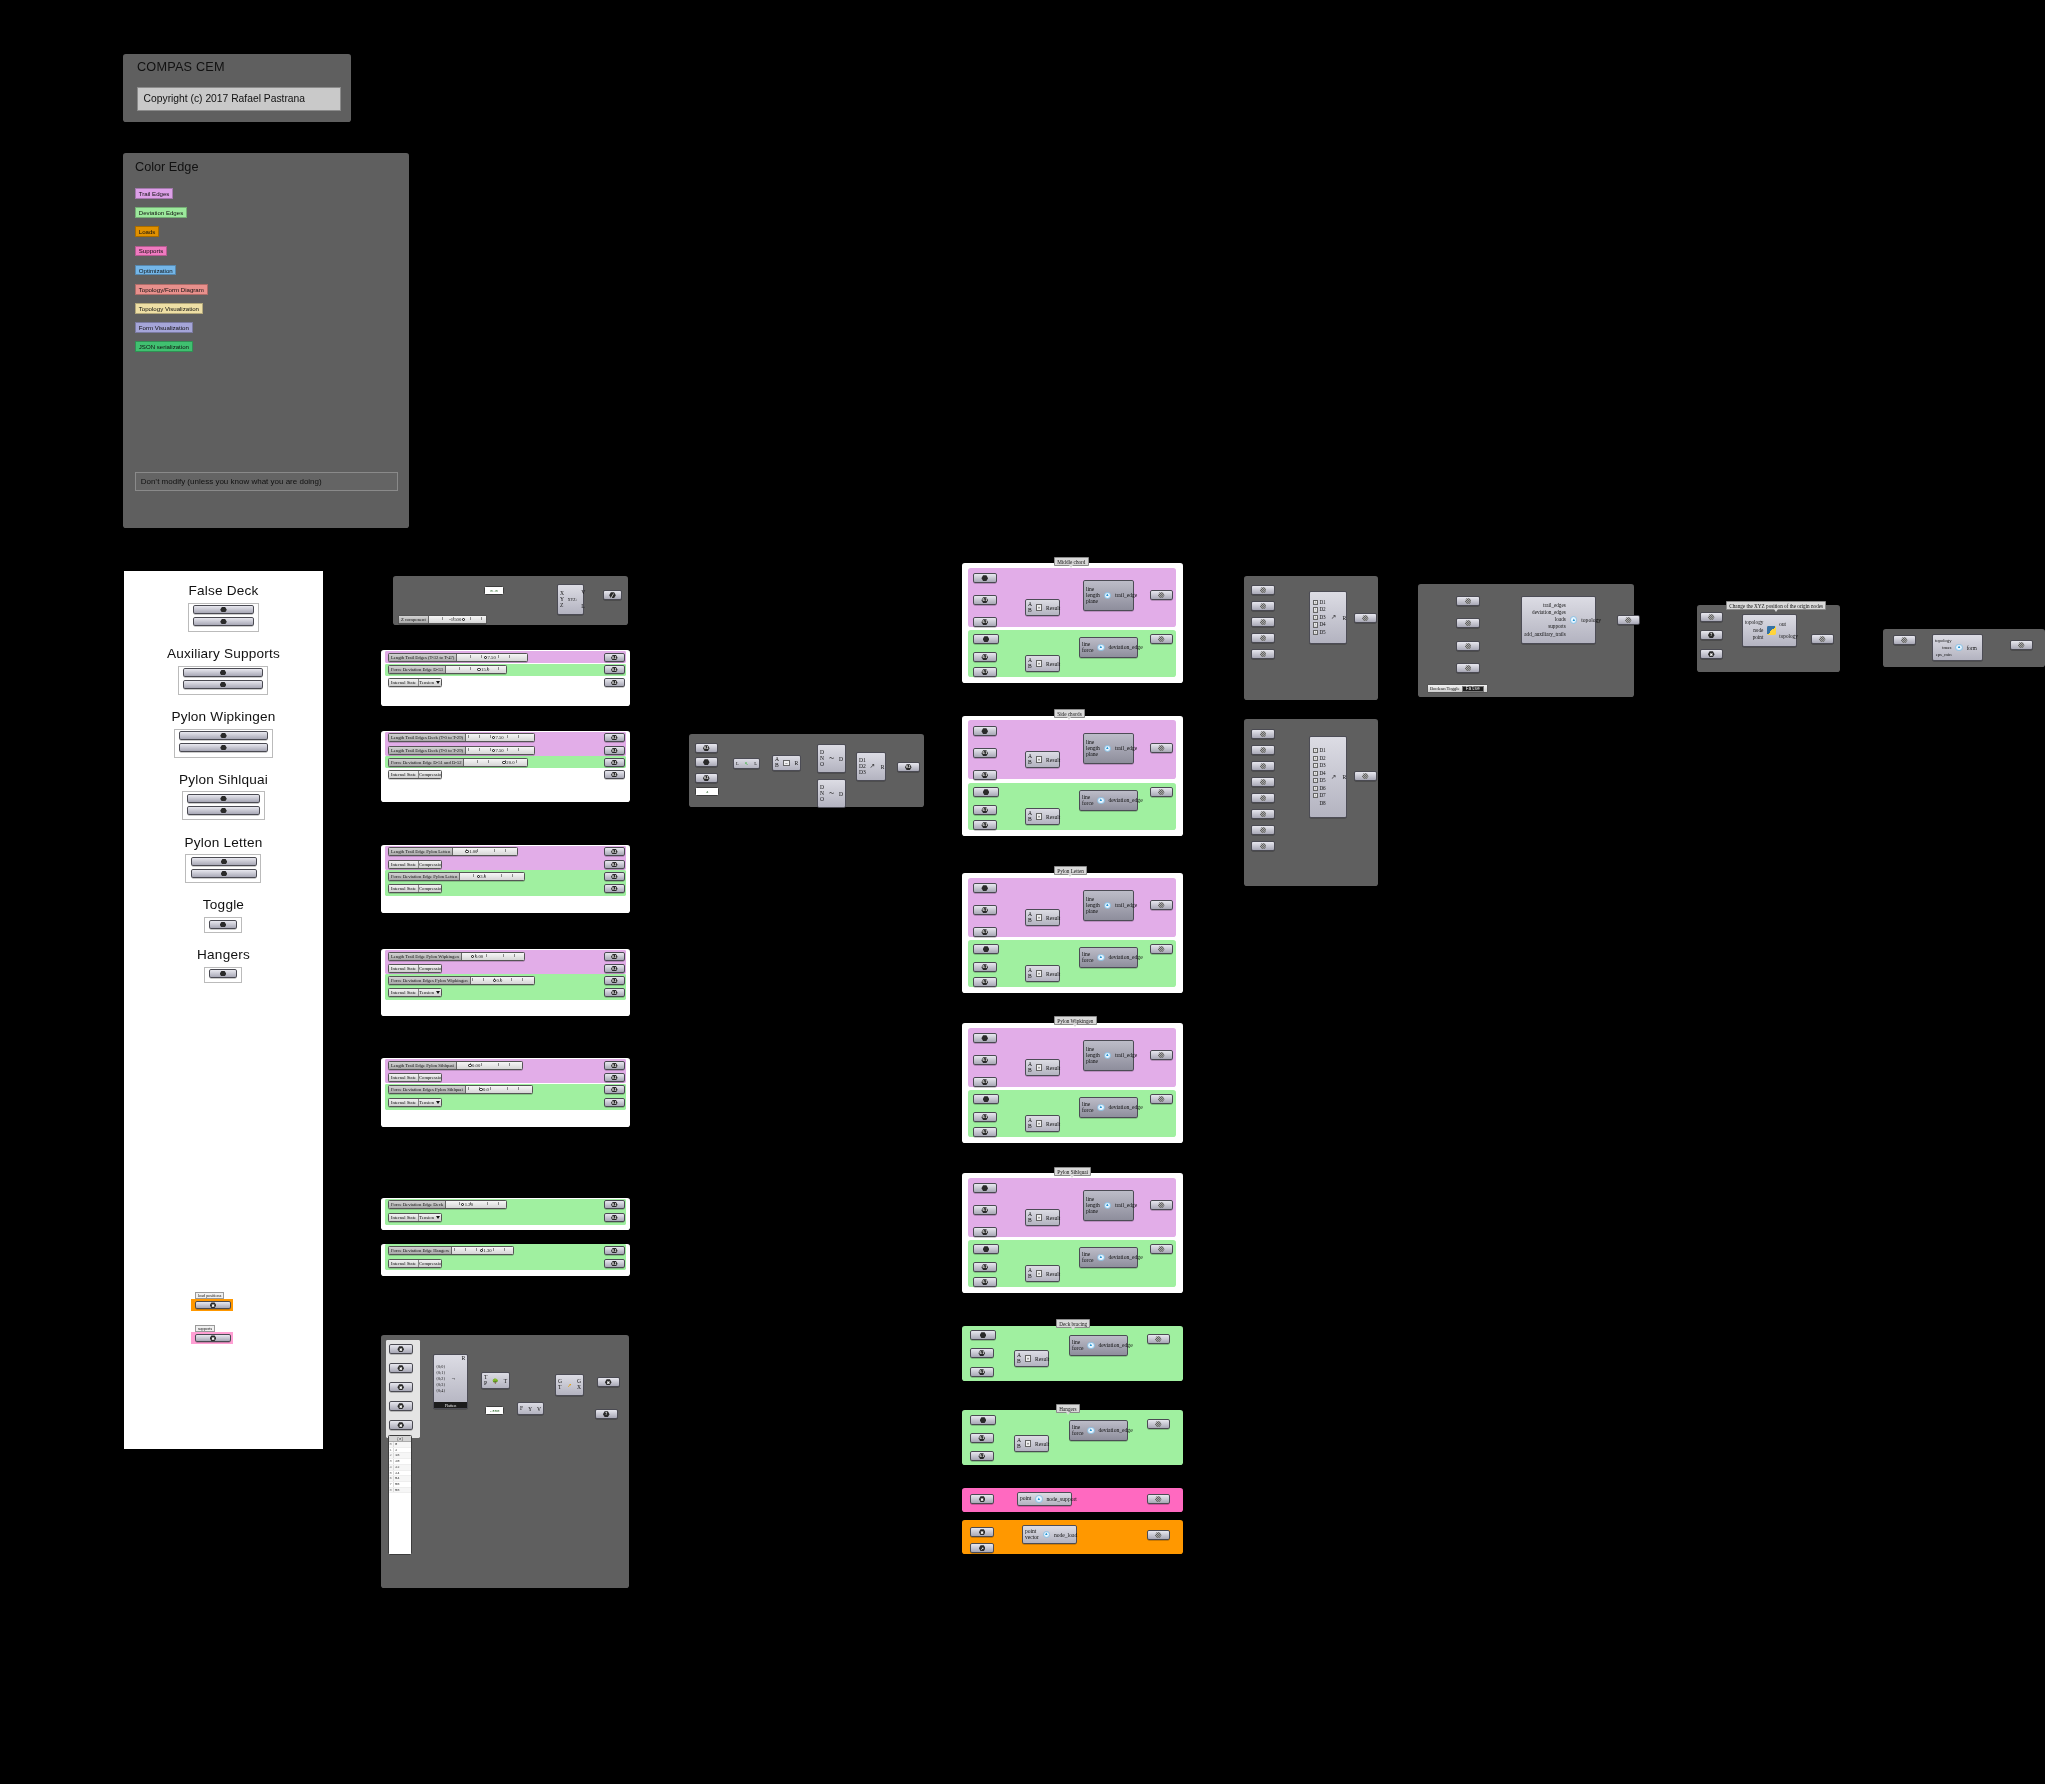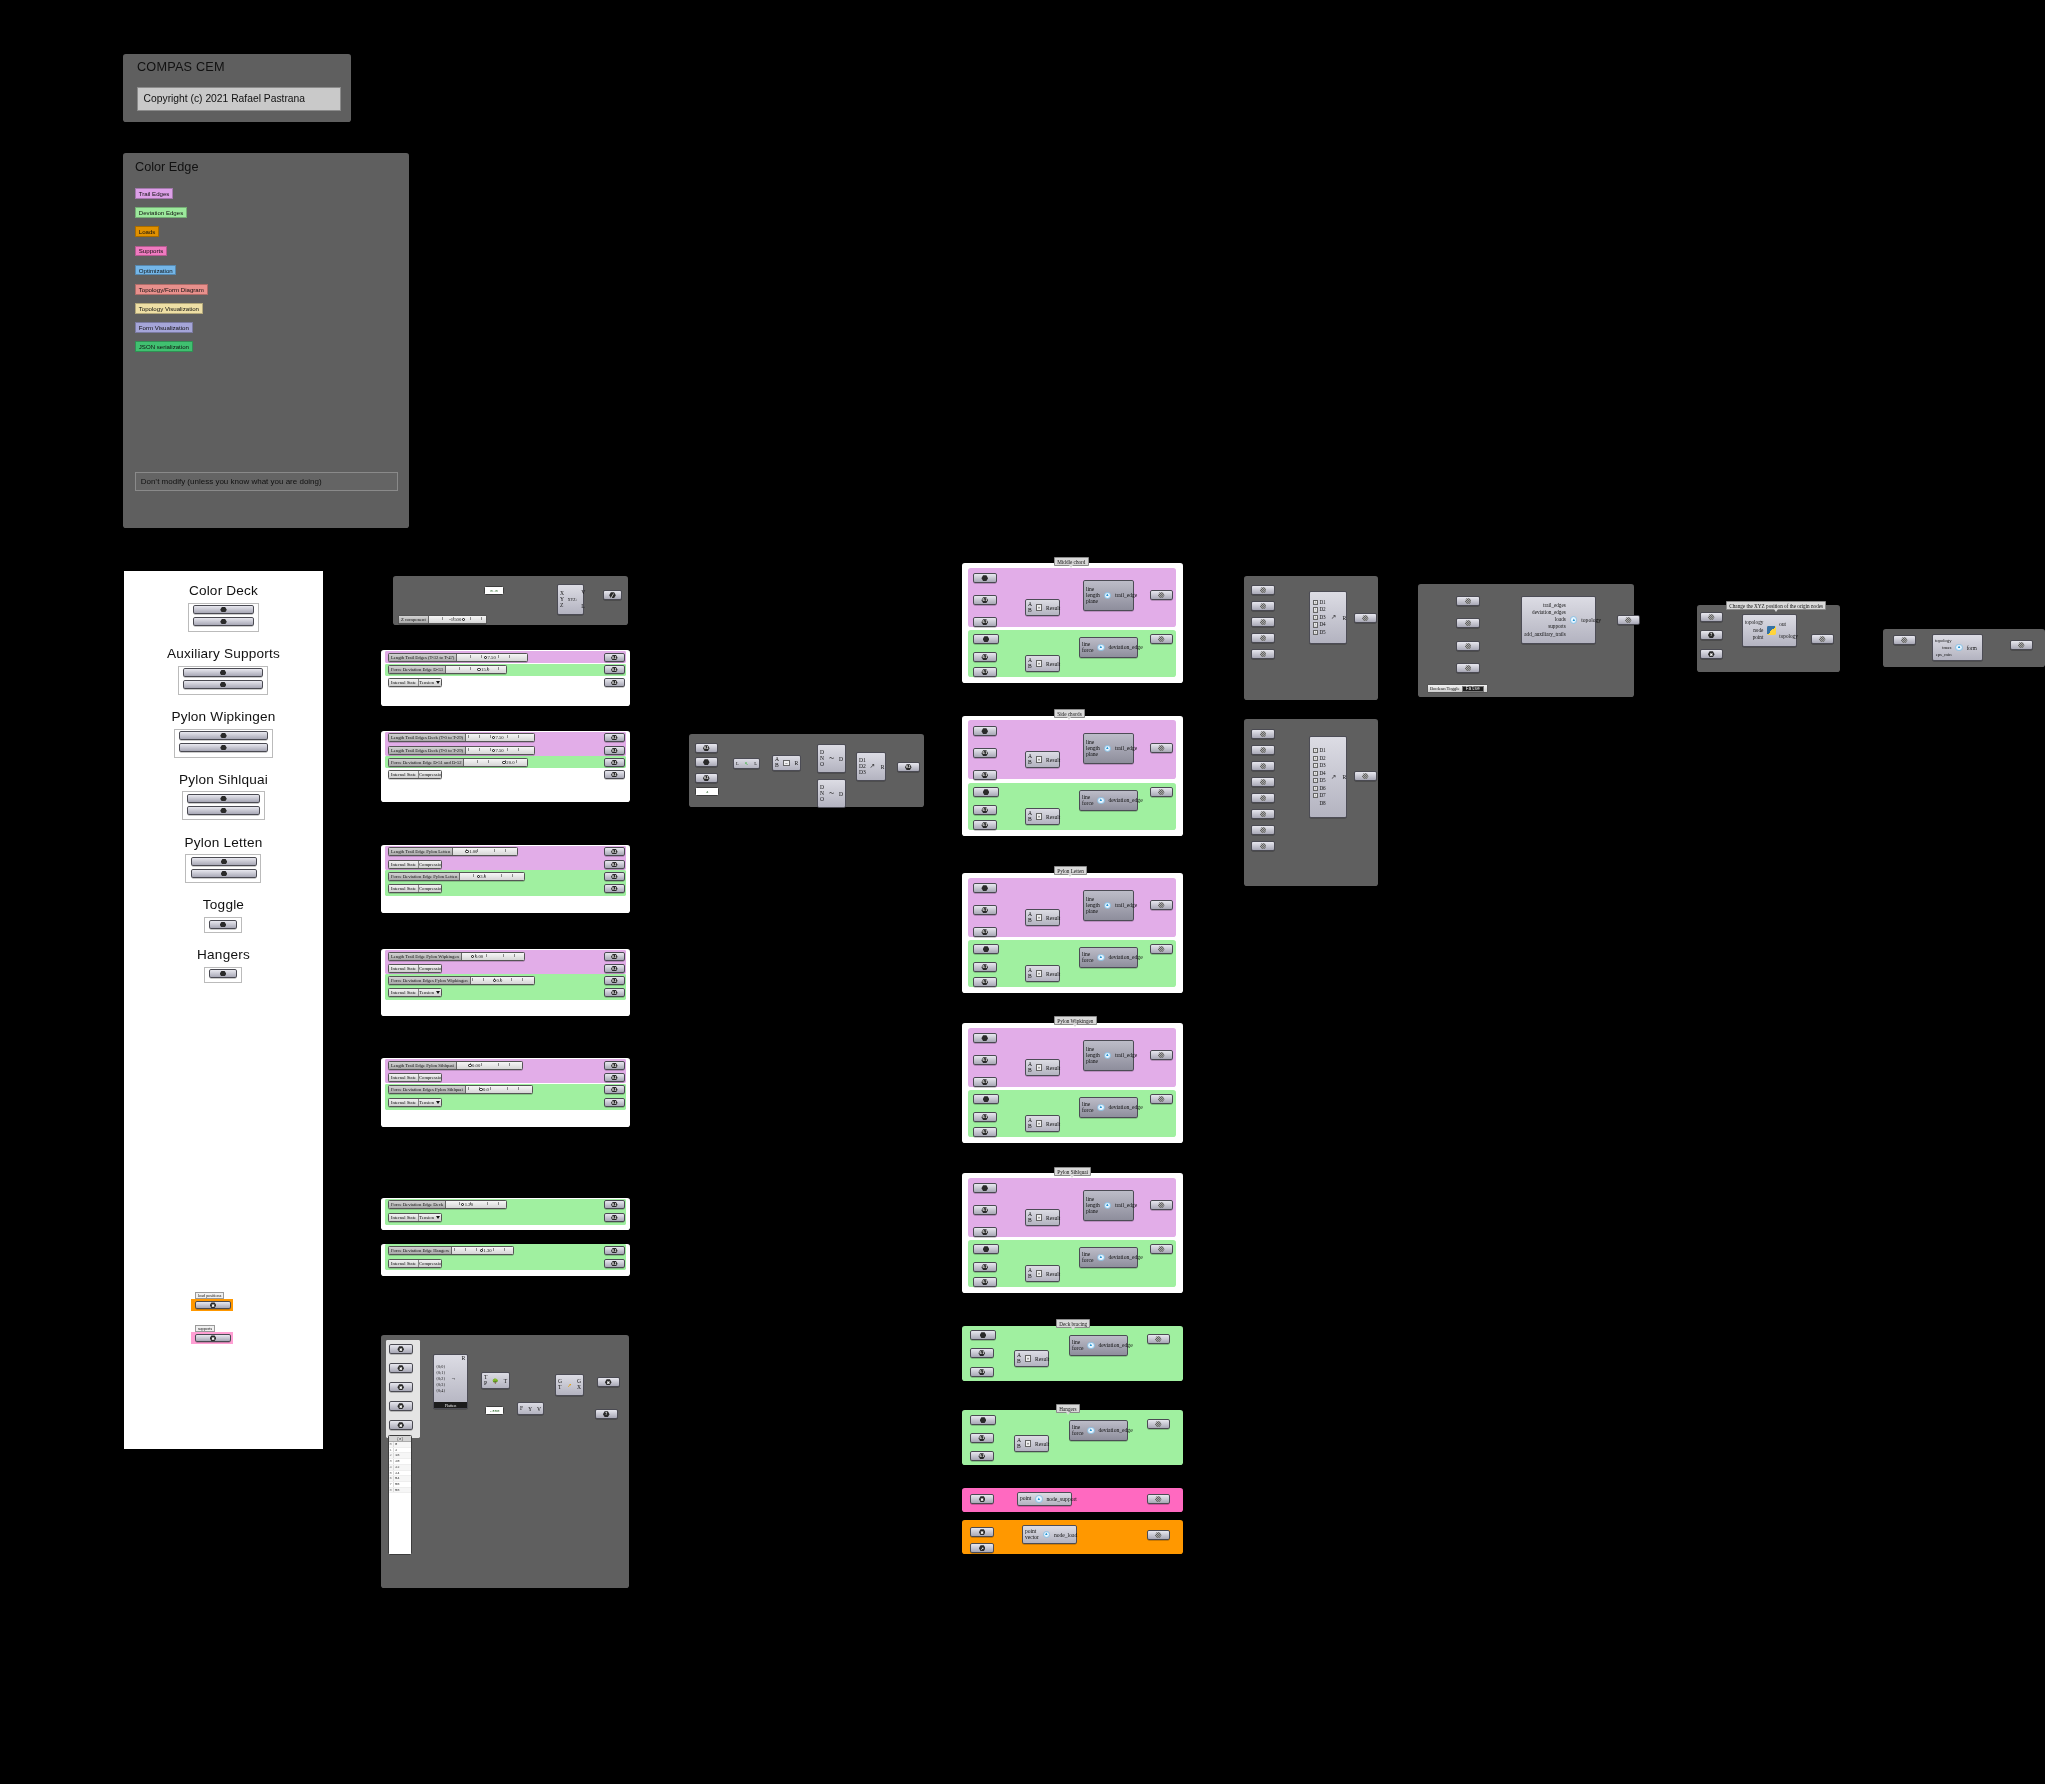--- a/index.html
+++ b/index.html
@@ -373,41 +373,41 @@
       <path d="M1076,3007 C1098,3007 1078,3001 1100,3001" class="w w-dark"></path>
       <path d="M1162,3001 C1184,3001 1158,2958 1180,2958" class="w w-dark"></path>
       <path d="M1246,2940 C1268,2940 1248,2946 1270,2946" class="w w-dark"></path>
       <path d="M882,3185 C1073.5,3185 1073.5,3014 1265,3014" class="w w-dark"></path>
     </g>
 </svg>
 
 <div class="gh-group grp-grey" style="left:123px;top:54px;width:228px;height:68px;"></div>
 <div class="abs struct-title" style="left:137px;top:60px;width:197px;height:19px;font-size:12.7px;text-align:left;">COMPAS CEM</div>
 <div class="abs" style="left:137px;top:87px;width:204px;height:23.5px;background:#c9c9c9;border:0.5px solid #8b8b8b;display:flex;align-items:center;padding-left:5.6px;font-size:10.3px;color:#111;font-family:'Liberation Sans',sans-serif;">
-  <span>Copyright (c) 2021 Rafael Pastrana</span>
+  <span>Copyright (c) 2017 Rafael Pastrana</span>
 </div>
 
 <div class="gh-group grp-grey" style="left:123px;top:153px;width:286px;height:375px;"></div>
 <div class="abs" style="left:135px;top:160px;font-size:12.7px;color:#111;font-family:'Liberation Sans',sans-serif;">Color Edge</div>
 <div id="legend-host" class="abs" style="left:135px;top:188px;width:263px;">
     <div style="margin-bottom:8.4px;"><span class="legend-swatch" style="background:#dda0e8;">Trail Edges</span></div>
     <div style="margin-bottom:8.4px;"><span class="legend-swatch" style="background:#9ce89c;">Deviation Edges</span></div>
     <div style="margin-bottom:8.4px;"><span class="legend-swatch" style="background:#e09000;">Loads</span></div>
     <div style="margin-bottom:8.4px;"><span class="legend-swatch" style="background:#f07ac0;">Supports</span></div>
     <div style="margin-bottom:8.4px;"><span class="legend-swatch" style="background:#74b6e8;">Optimization</span></div>
     <div style="margin-bottom:8.4px;"><span class="legend-swatch" style="background:#e8908c;">Topology/Form Diagram</span></div>
     <div style="margin-bottom:8.4px;"><span class="legend-swatch" style="background:#eedfa5;">Topology Visualization</span></div>
     <div style="margin-bottom:8.4px;"><span class="legend-swatch" style="background:#a5a5d8;">Form Visualization</span></div>
     <div style="margin-bottom:8.4px;"><span class="legend-swatch" style="background:#40c070;">JSON serialization</span></div>
   </div>
 <div class="abs" style="left:135px;top:472px;width:263px;height:19px;background:#646464;border:0.5px solid #8a8a8a;display:flex;align-items:center;padding-left:4.7px;font-size:8px;color:#111;font-family:'Liberation Sans',sans-serif;">Don’t modify (unless you know what you are doing)</div>
 
 <div class="gh-group grp-white" style="left:122px;top:569px;width:203px;height:882px;border:2.3px solid #000;border-radius:0;"></div>
 <div id="struct-host" class="abs" style="left:122px;top:569px;width:203px;height:882px;">
-    <div class="struct-title" style="left:0;top:14px;width:203px;position:absolute;">Color Deck</div>
+    <div class="struct-title" style="left:0;top:14px;width:203px;position:absolute;">False Deck</div>
     <div style="position:absolute;left:66px;top:34px;width:71px;height:29px;border:0.5px solid #bbb;"></div>
     <div class="param" style="left:71px;top:36px;width:61px;height:9.4px;">
       <div class="hex dot"></div>
     </div>
     <div style="position:absolute;left:67px;top:38px;"></div>
     <div class="param" style="left:71px;top:48px;width:61px;height:9.4px;">
       <div class="hex dot"></div>
     </div>
     <div style="position:absolute;left:67px;top:51px;"></div>
     <div class="struct-title" style="left:0;top:77px;width:203px;position:absolute;">Auxiliary Supports</div>

